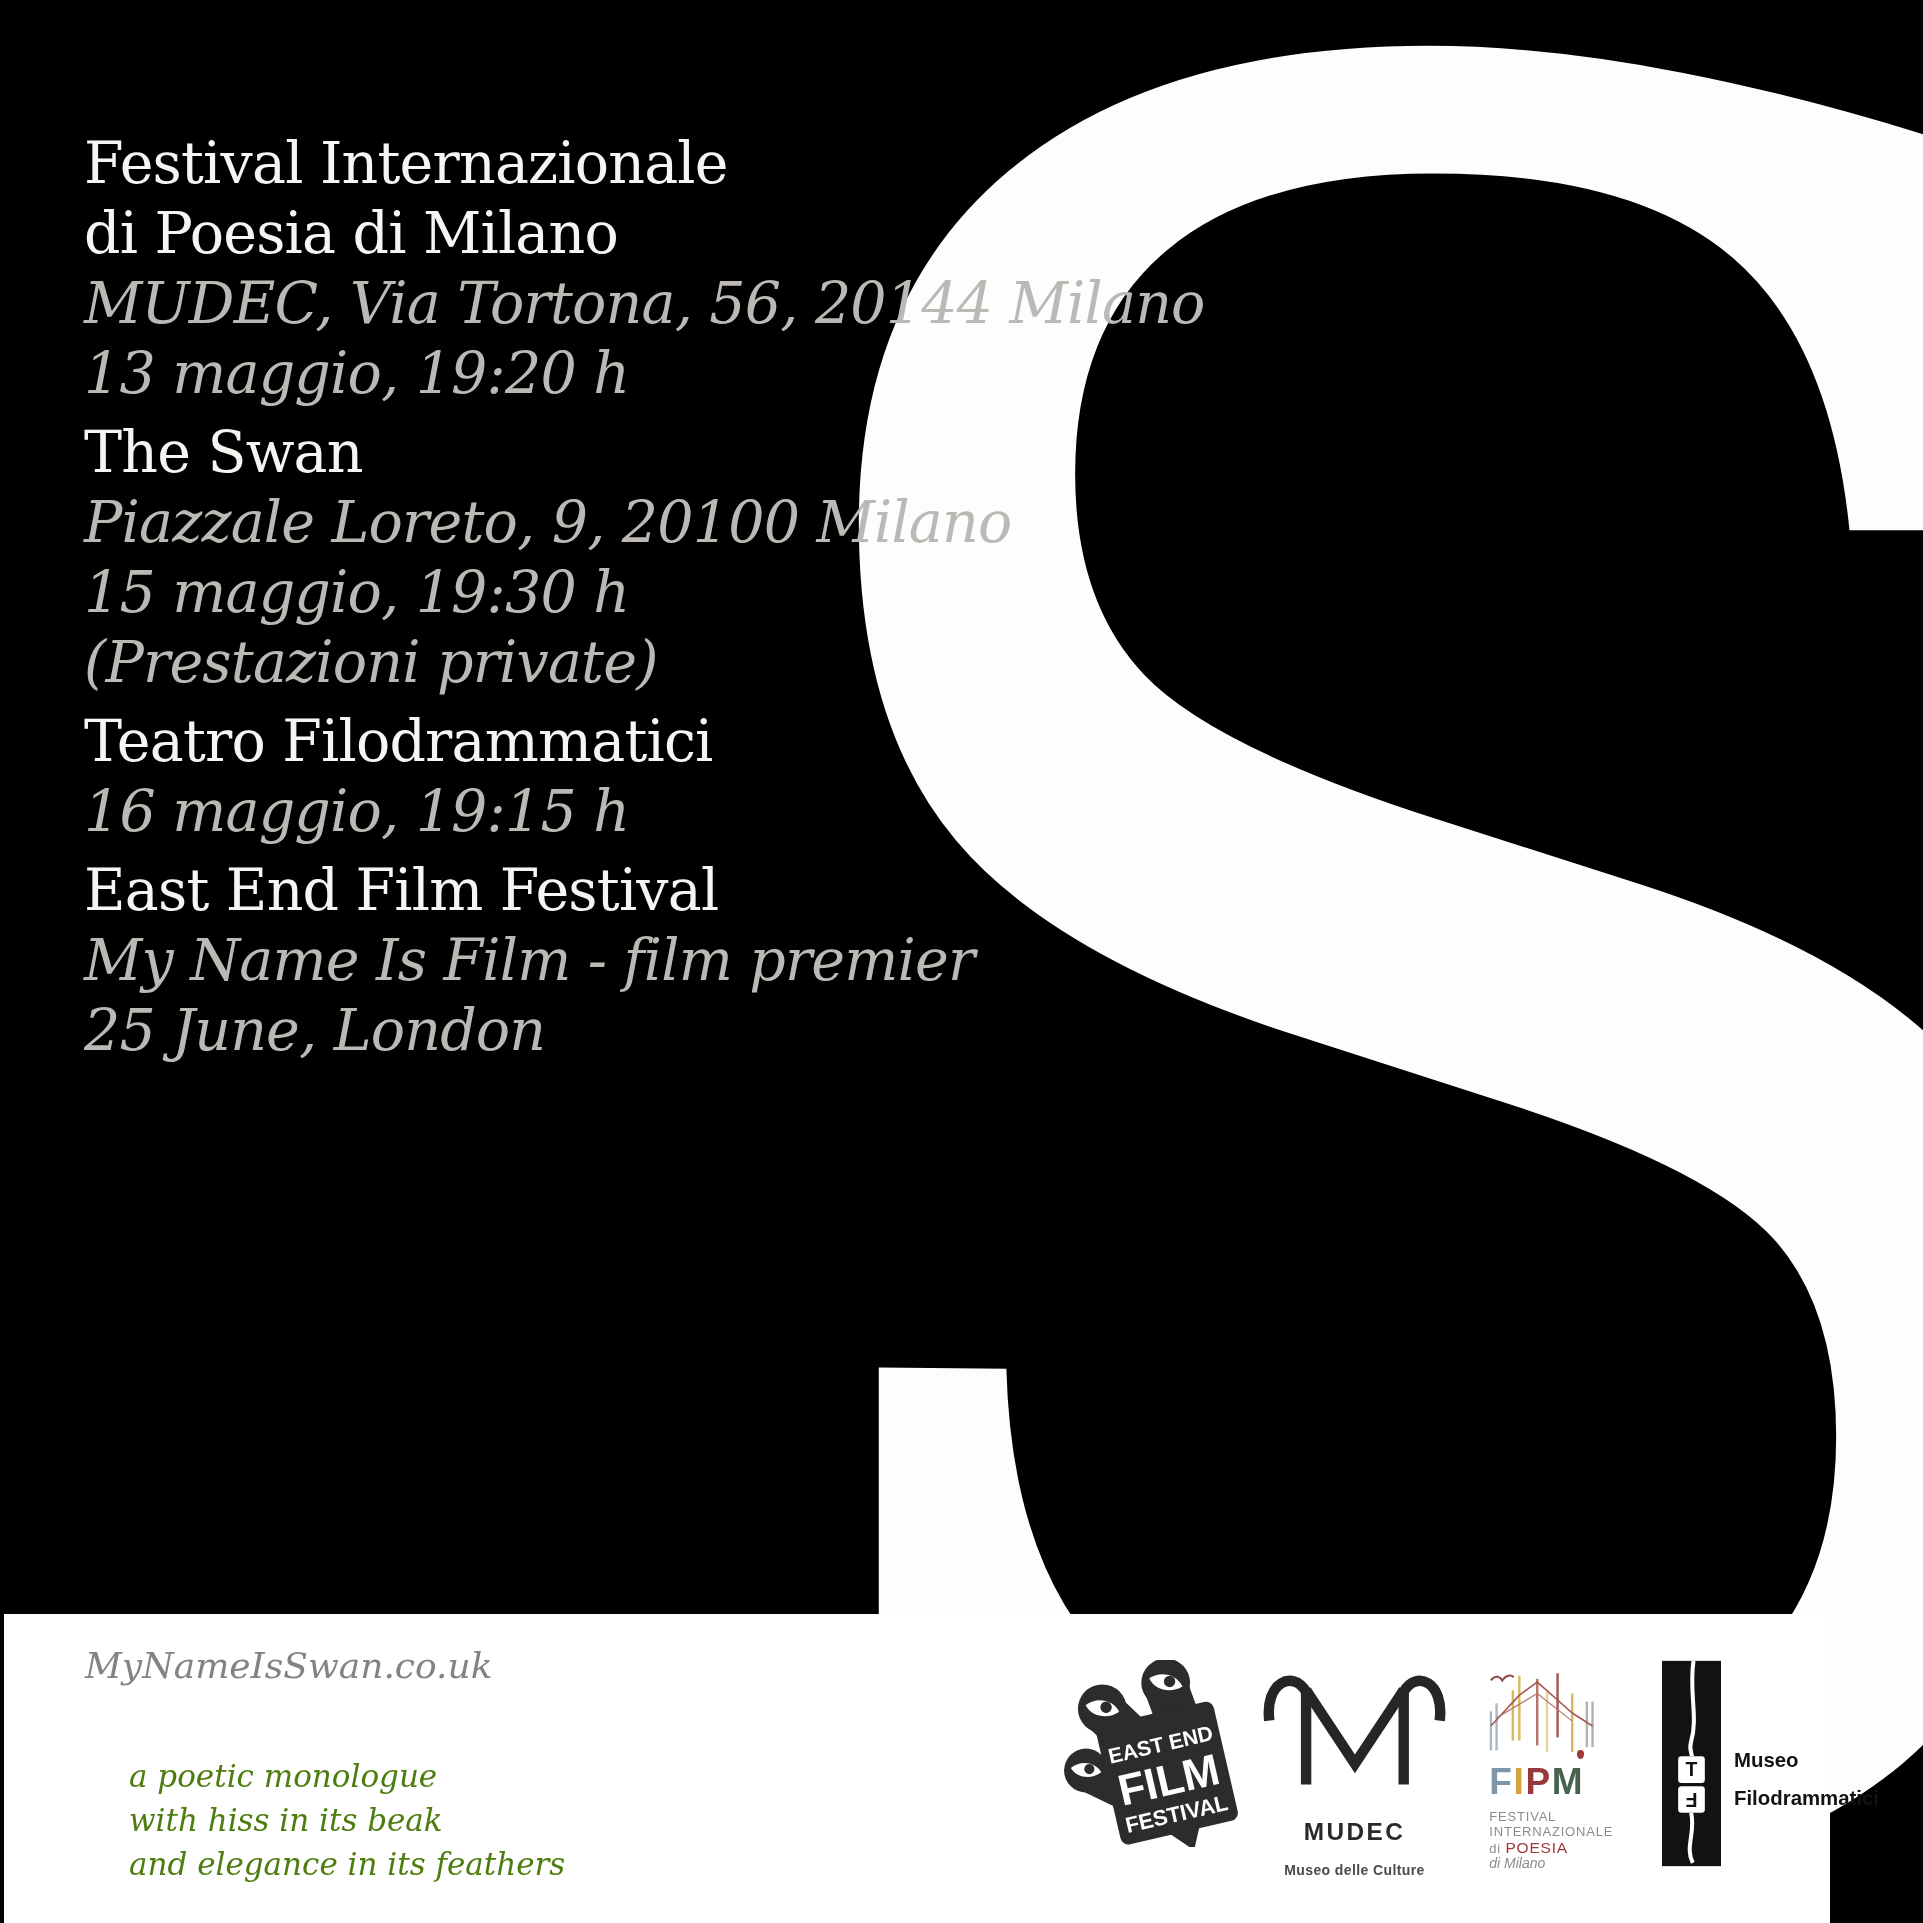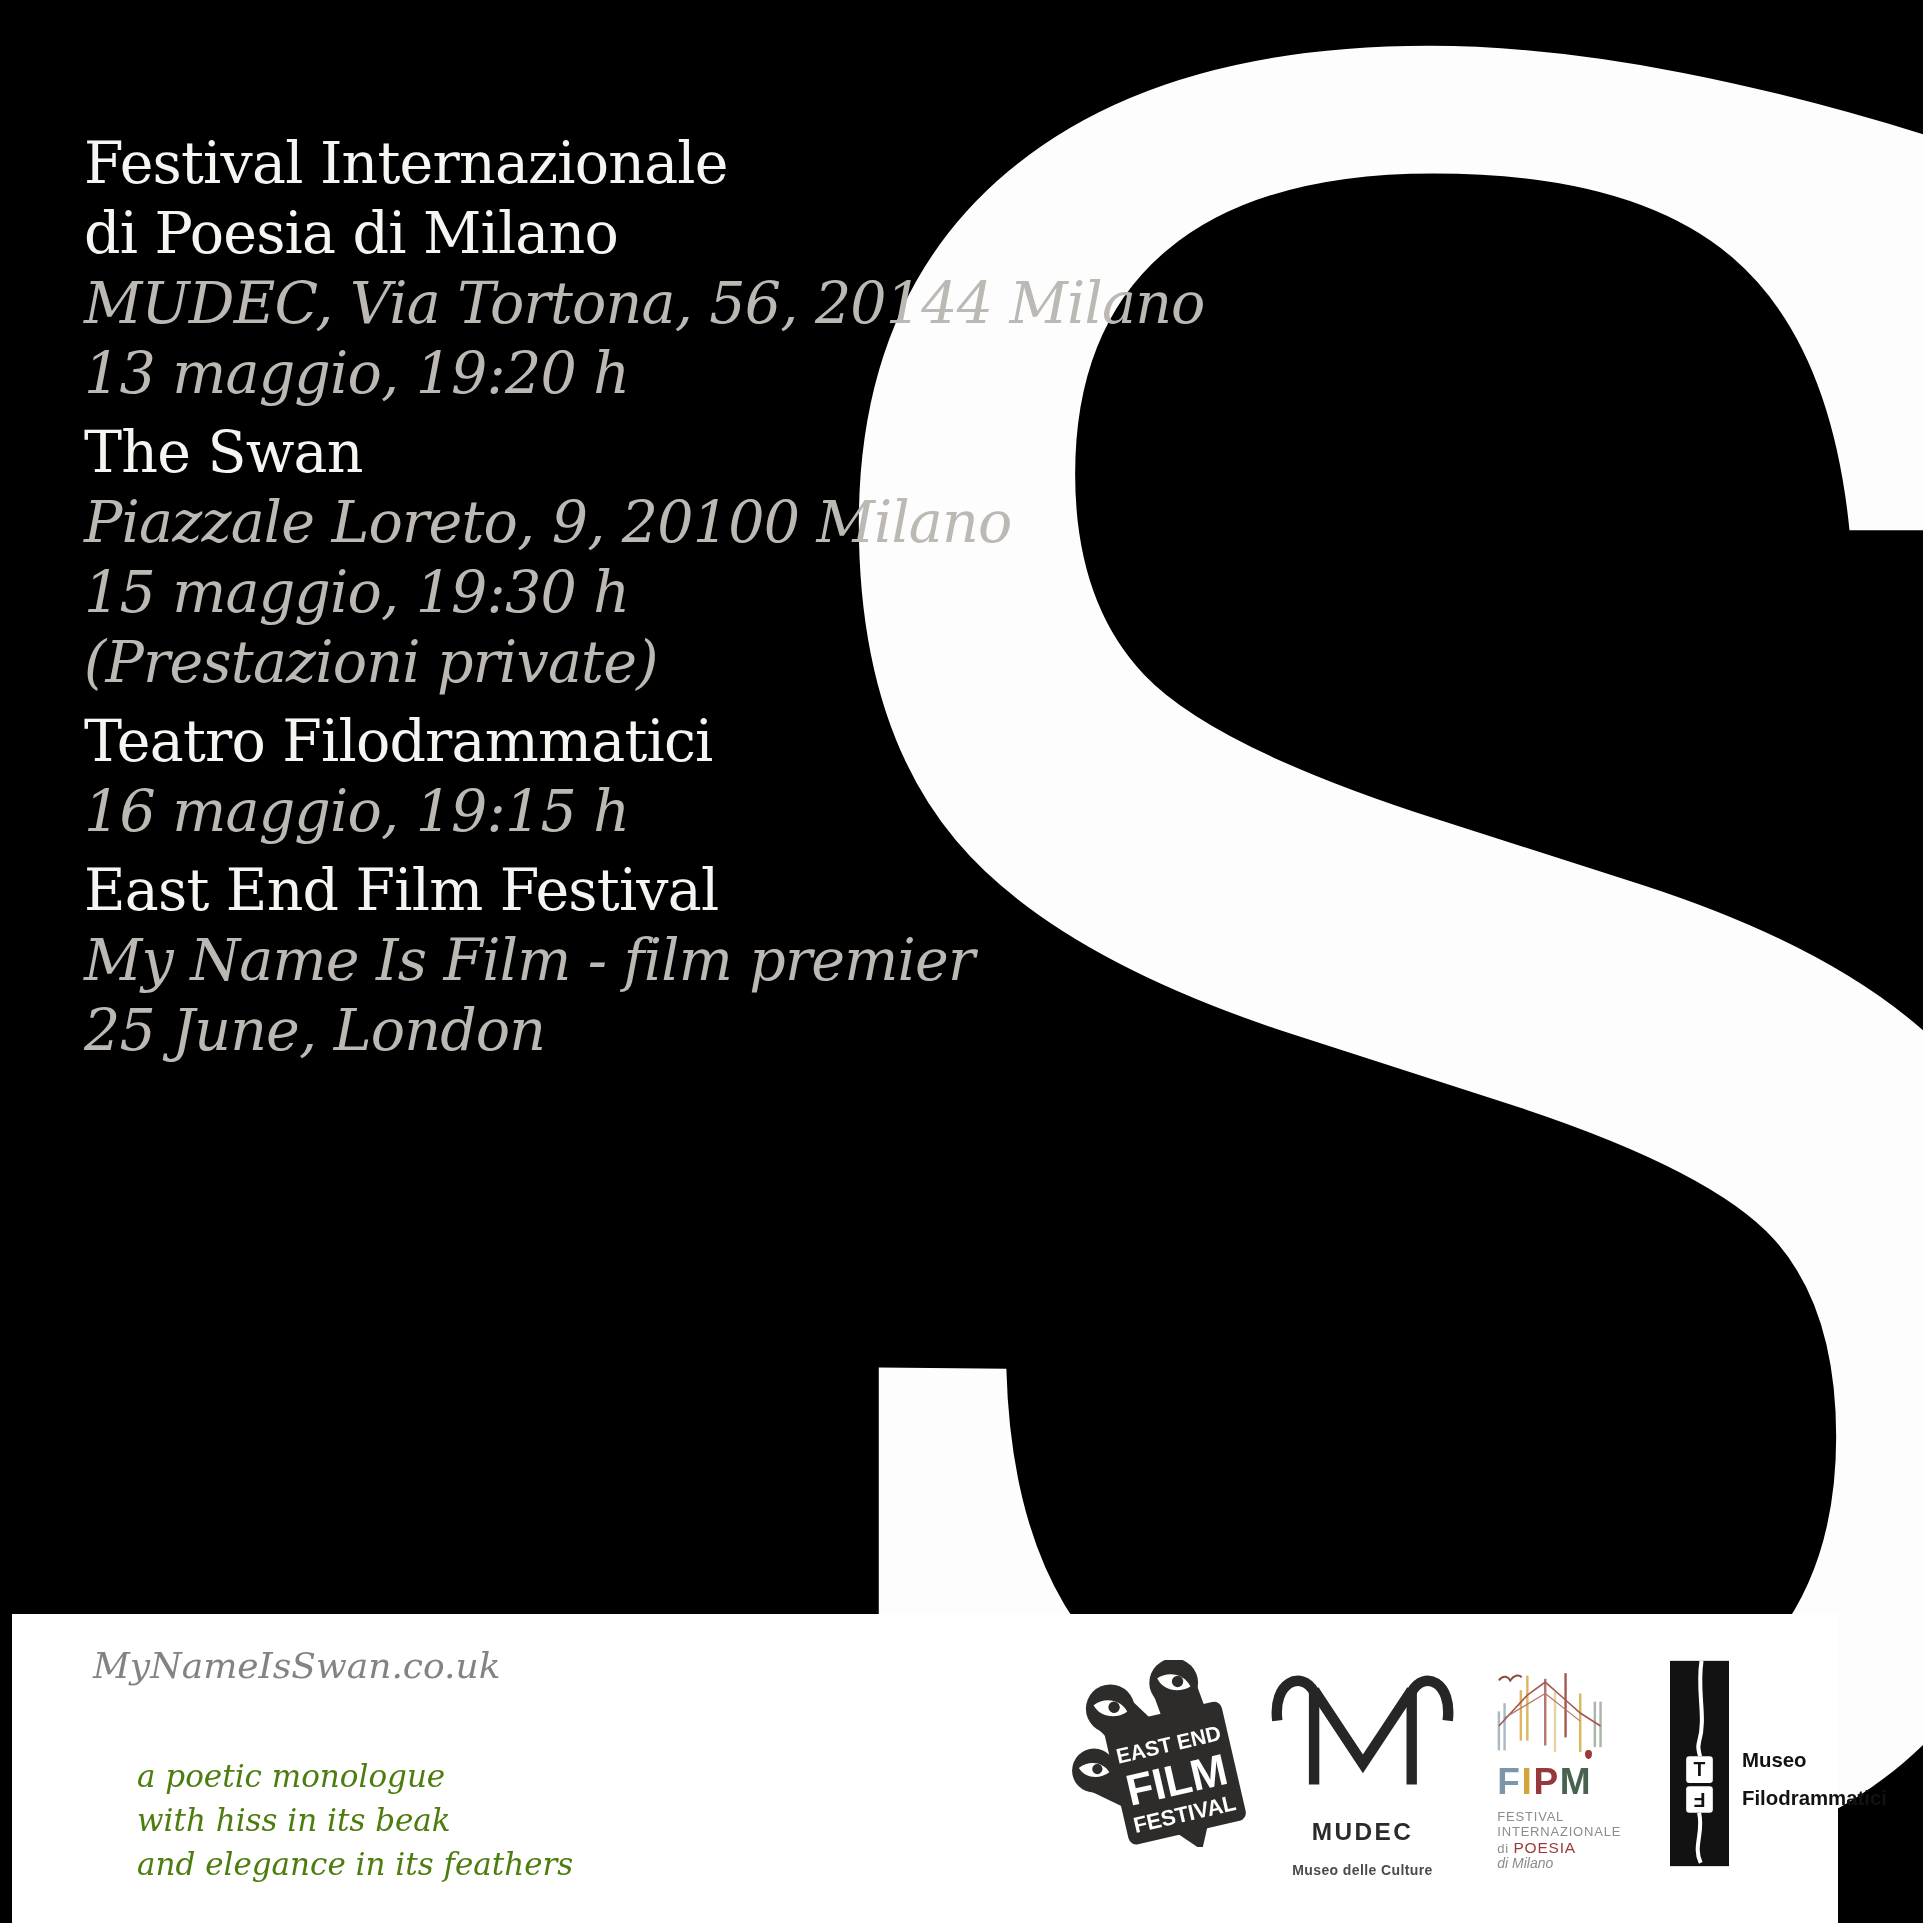--- a/index.html
+++ b/index.html
@@ -25,21 +25,21 @@
   .content{
     position:absolute;left:84px;top:128px;z-index:2;
     letter-spacing:-0.8px;
   }
   .event{font-size:57px;line-height:70px;margin-bottom:9px;}
   .event .t{color:#f7f5f2;}
   .event .d{color:#bcb8b4;font-style:italic;}
   .poem{line-height:64px;}
   
   .band{
-    position:absolute;left:12px;top:1614px;width:1826px;height:309px;
+    position:absolute;left:4px;top:1614px;width:1826px;height:309px;
     background:#ffffff;z-index:3;
   }
   .url{
     position:absolute;left:81px;top:31px;
     font-size:36px;line-height:42px;font-style:italic;color:#838383;
   }
   .tagline{
     position:absolute;left:81px;top:140px;
     font-size:31px;line-height:44px;font-style:italic;color:#4d7c0f;margin-left:44px;
   }

